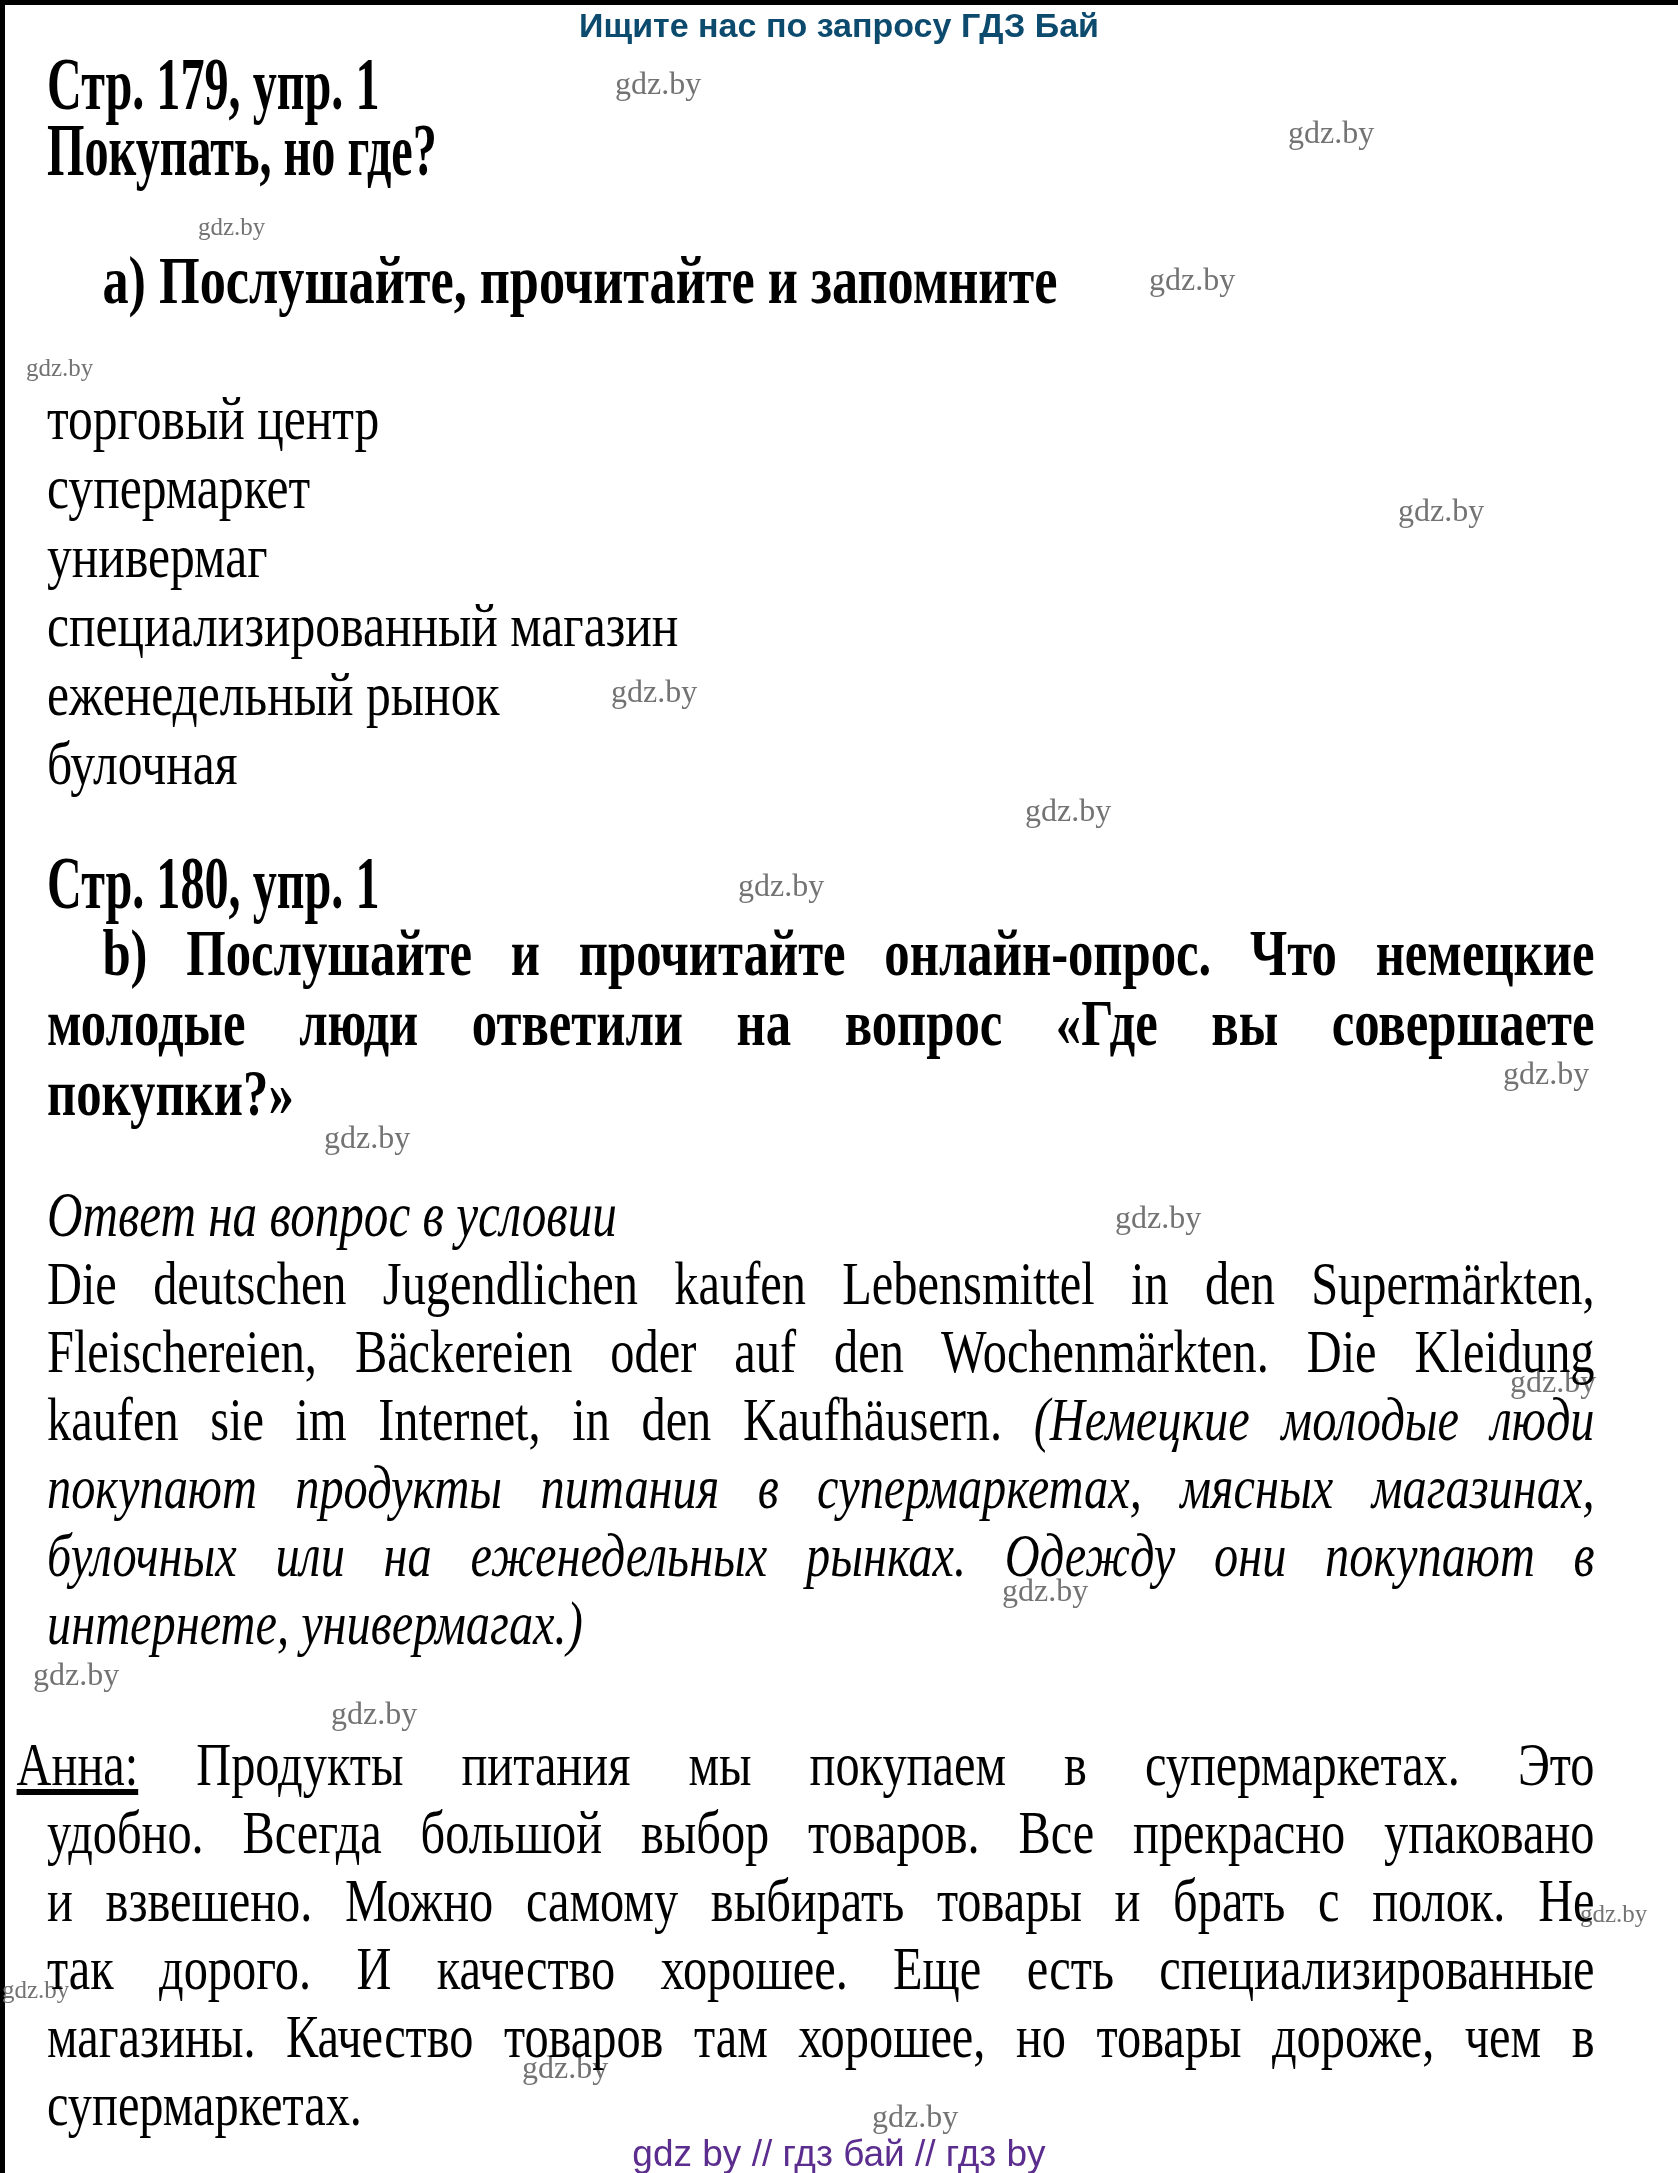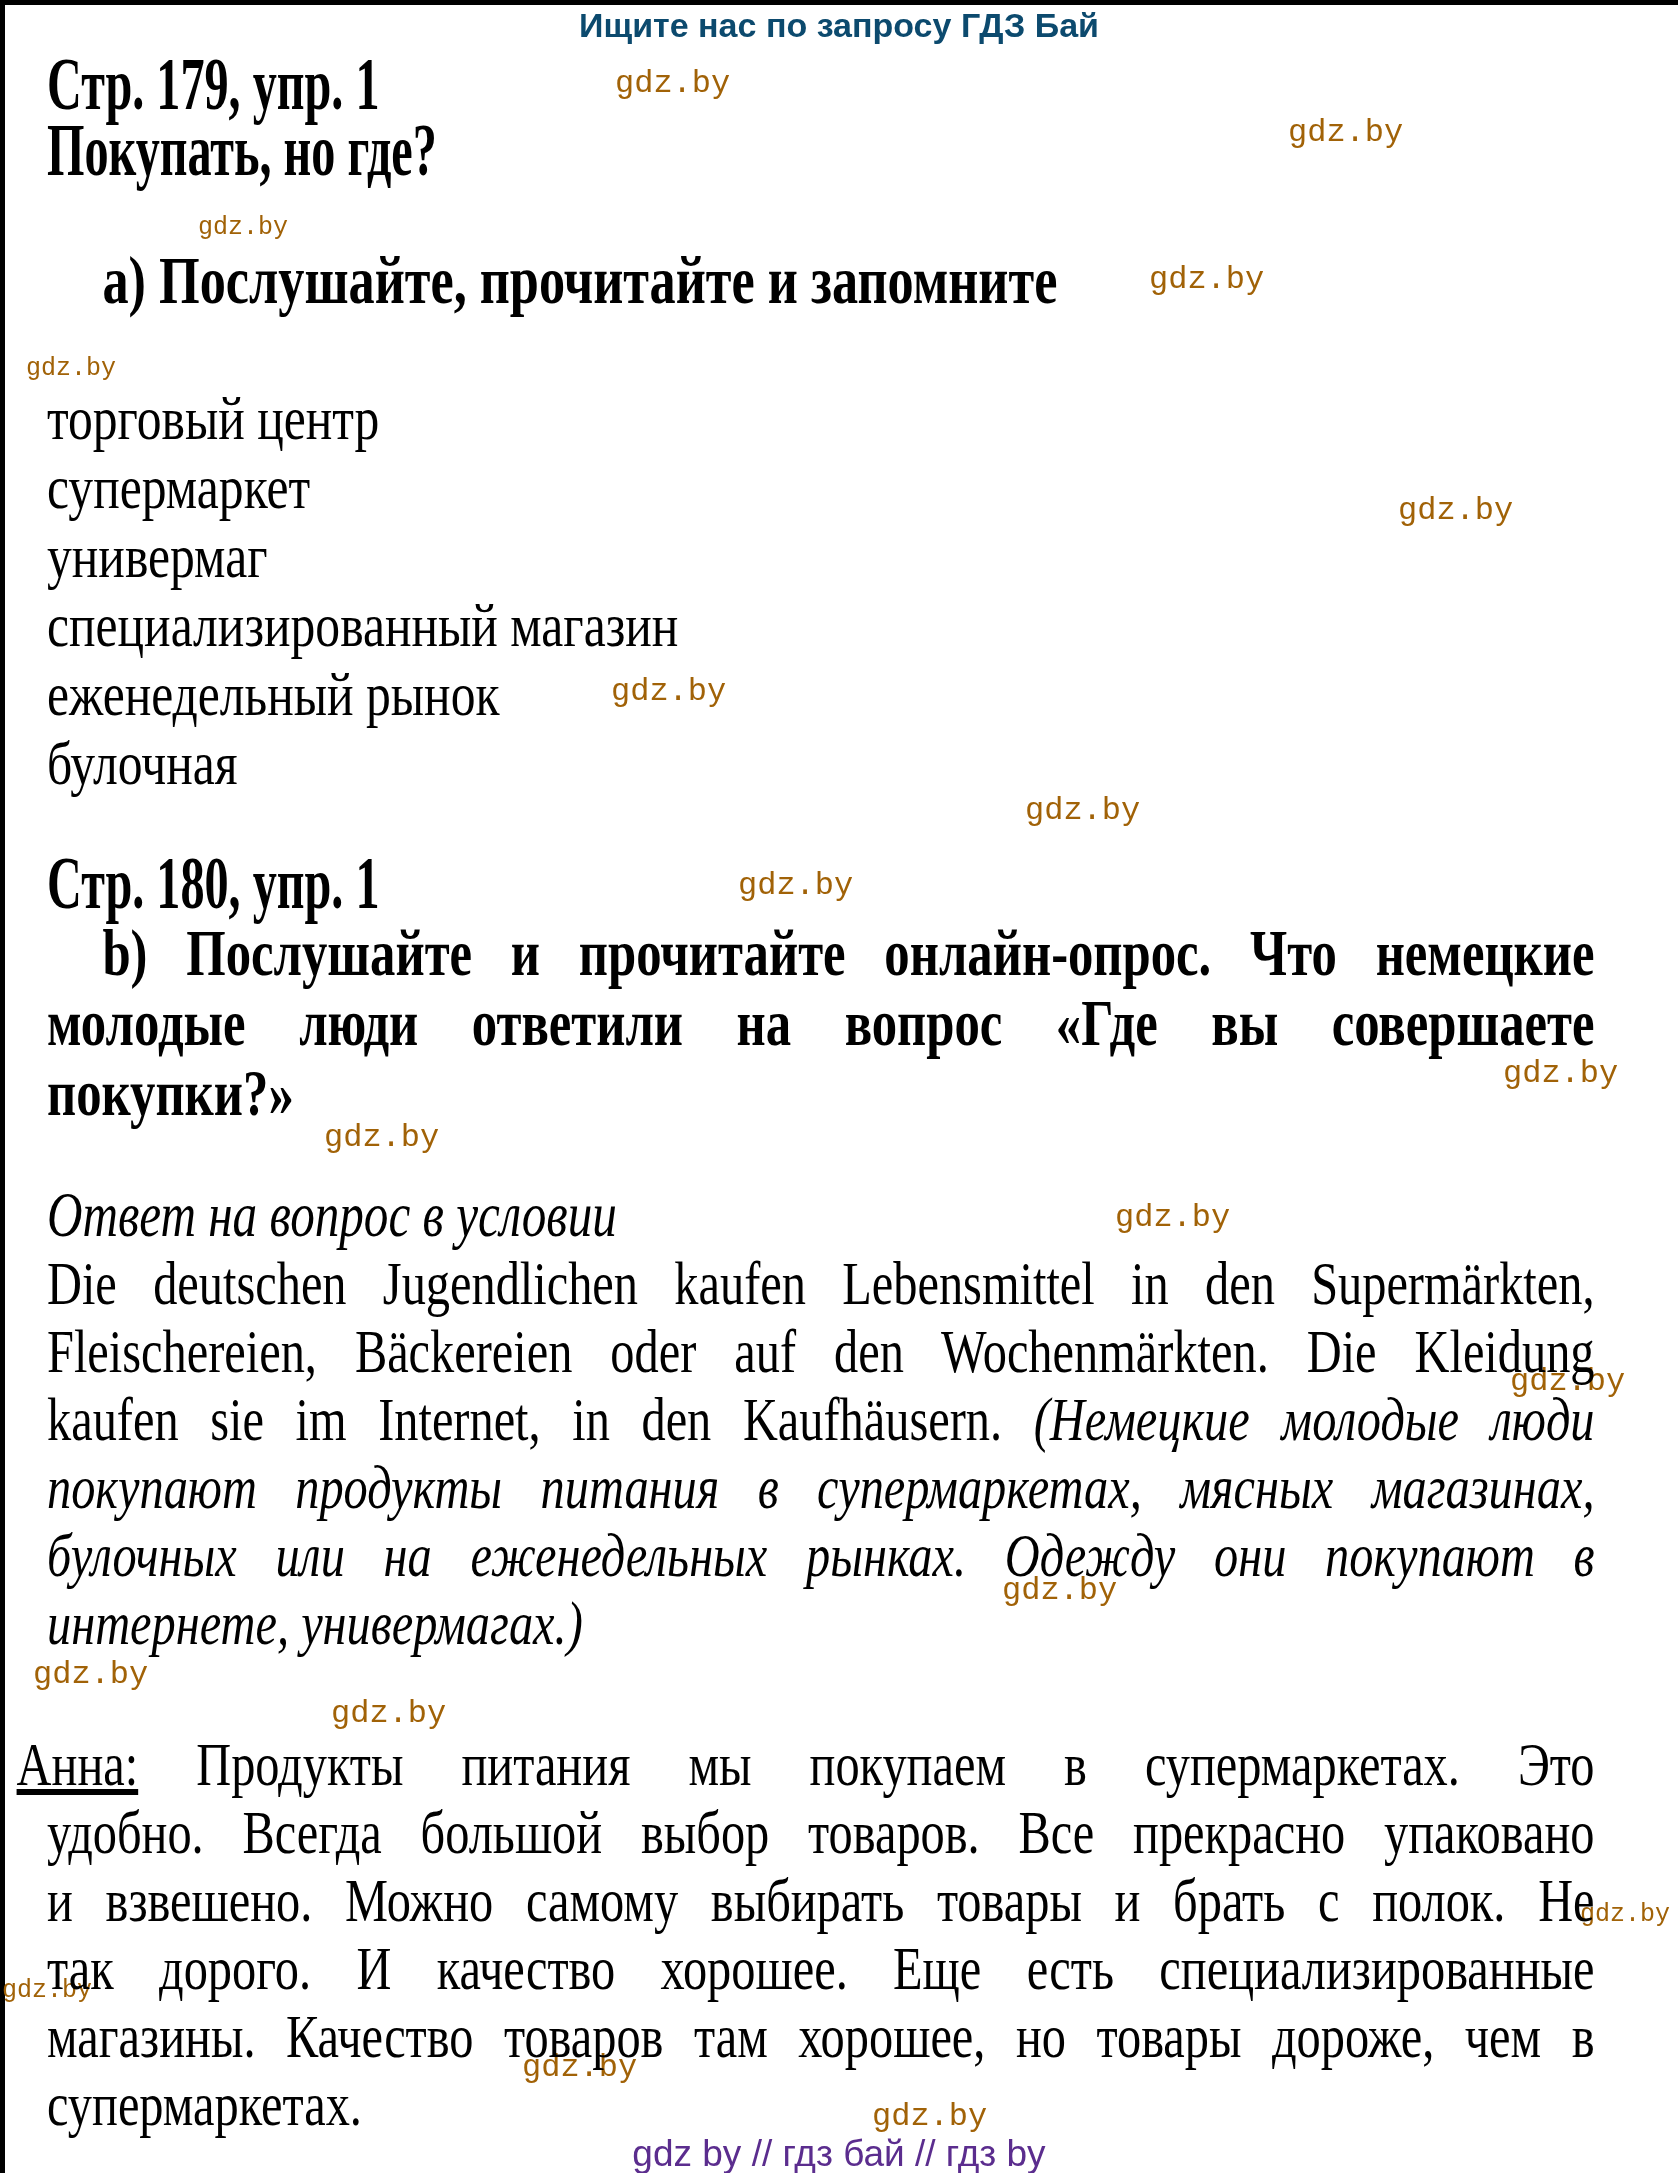--- a/index.html
+++ b/index.html
@@ -16,22 +16,22 @@
   .abs { position:absolute; }
 
   .promo {
     left:0; top:5.6px; width:1678px; text-align:center;
     font-family:"Liberation Sans", sans-serif;
     font-size:34px; font-weight:bold; letter-spacing:0px;
   }
 
   .wm {
     position:absolute;
-    font-family:Liberation Mono, monospace;
-    font-size:32px; color:#a16207; white-space:nowrap;
+    font-family:Liberation Serif, serif;
+    font-size:32px; color:#737373; white-space:nowrap;
   }
   .wm-sm { font-size:25px; }
 
   .h-big {
     font-weight:bold; font-size:73px; line-height:1;
     white-space:nowrap; transform:scaleX(0.66); transform-origin:0 0;
   }
   .h-task {
     font-weight:bold; font-size:67px; line-height:1;
     white-space:nowrap; transform:scaleX(0.78); transform-origin:0 0;

